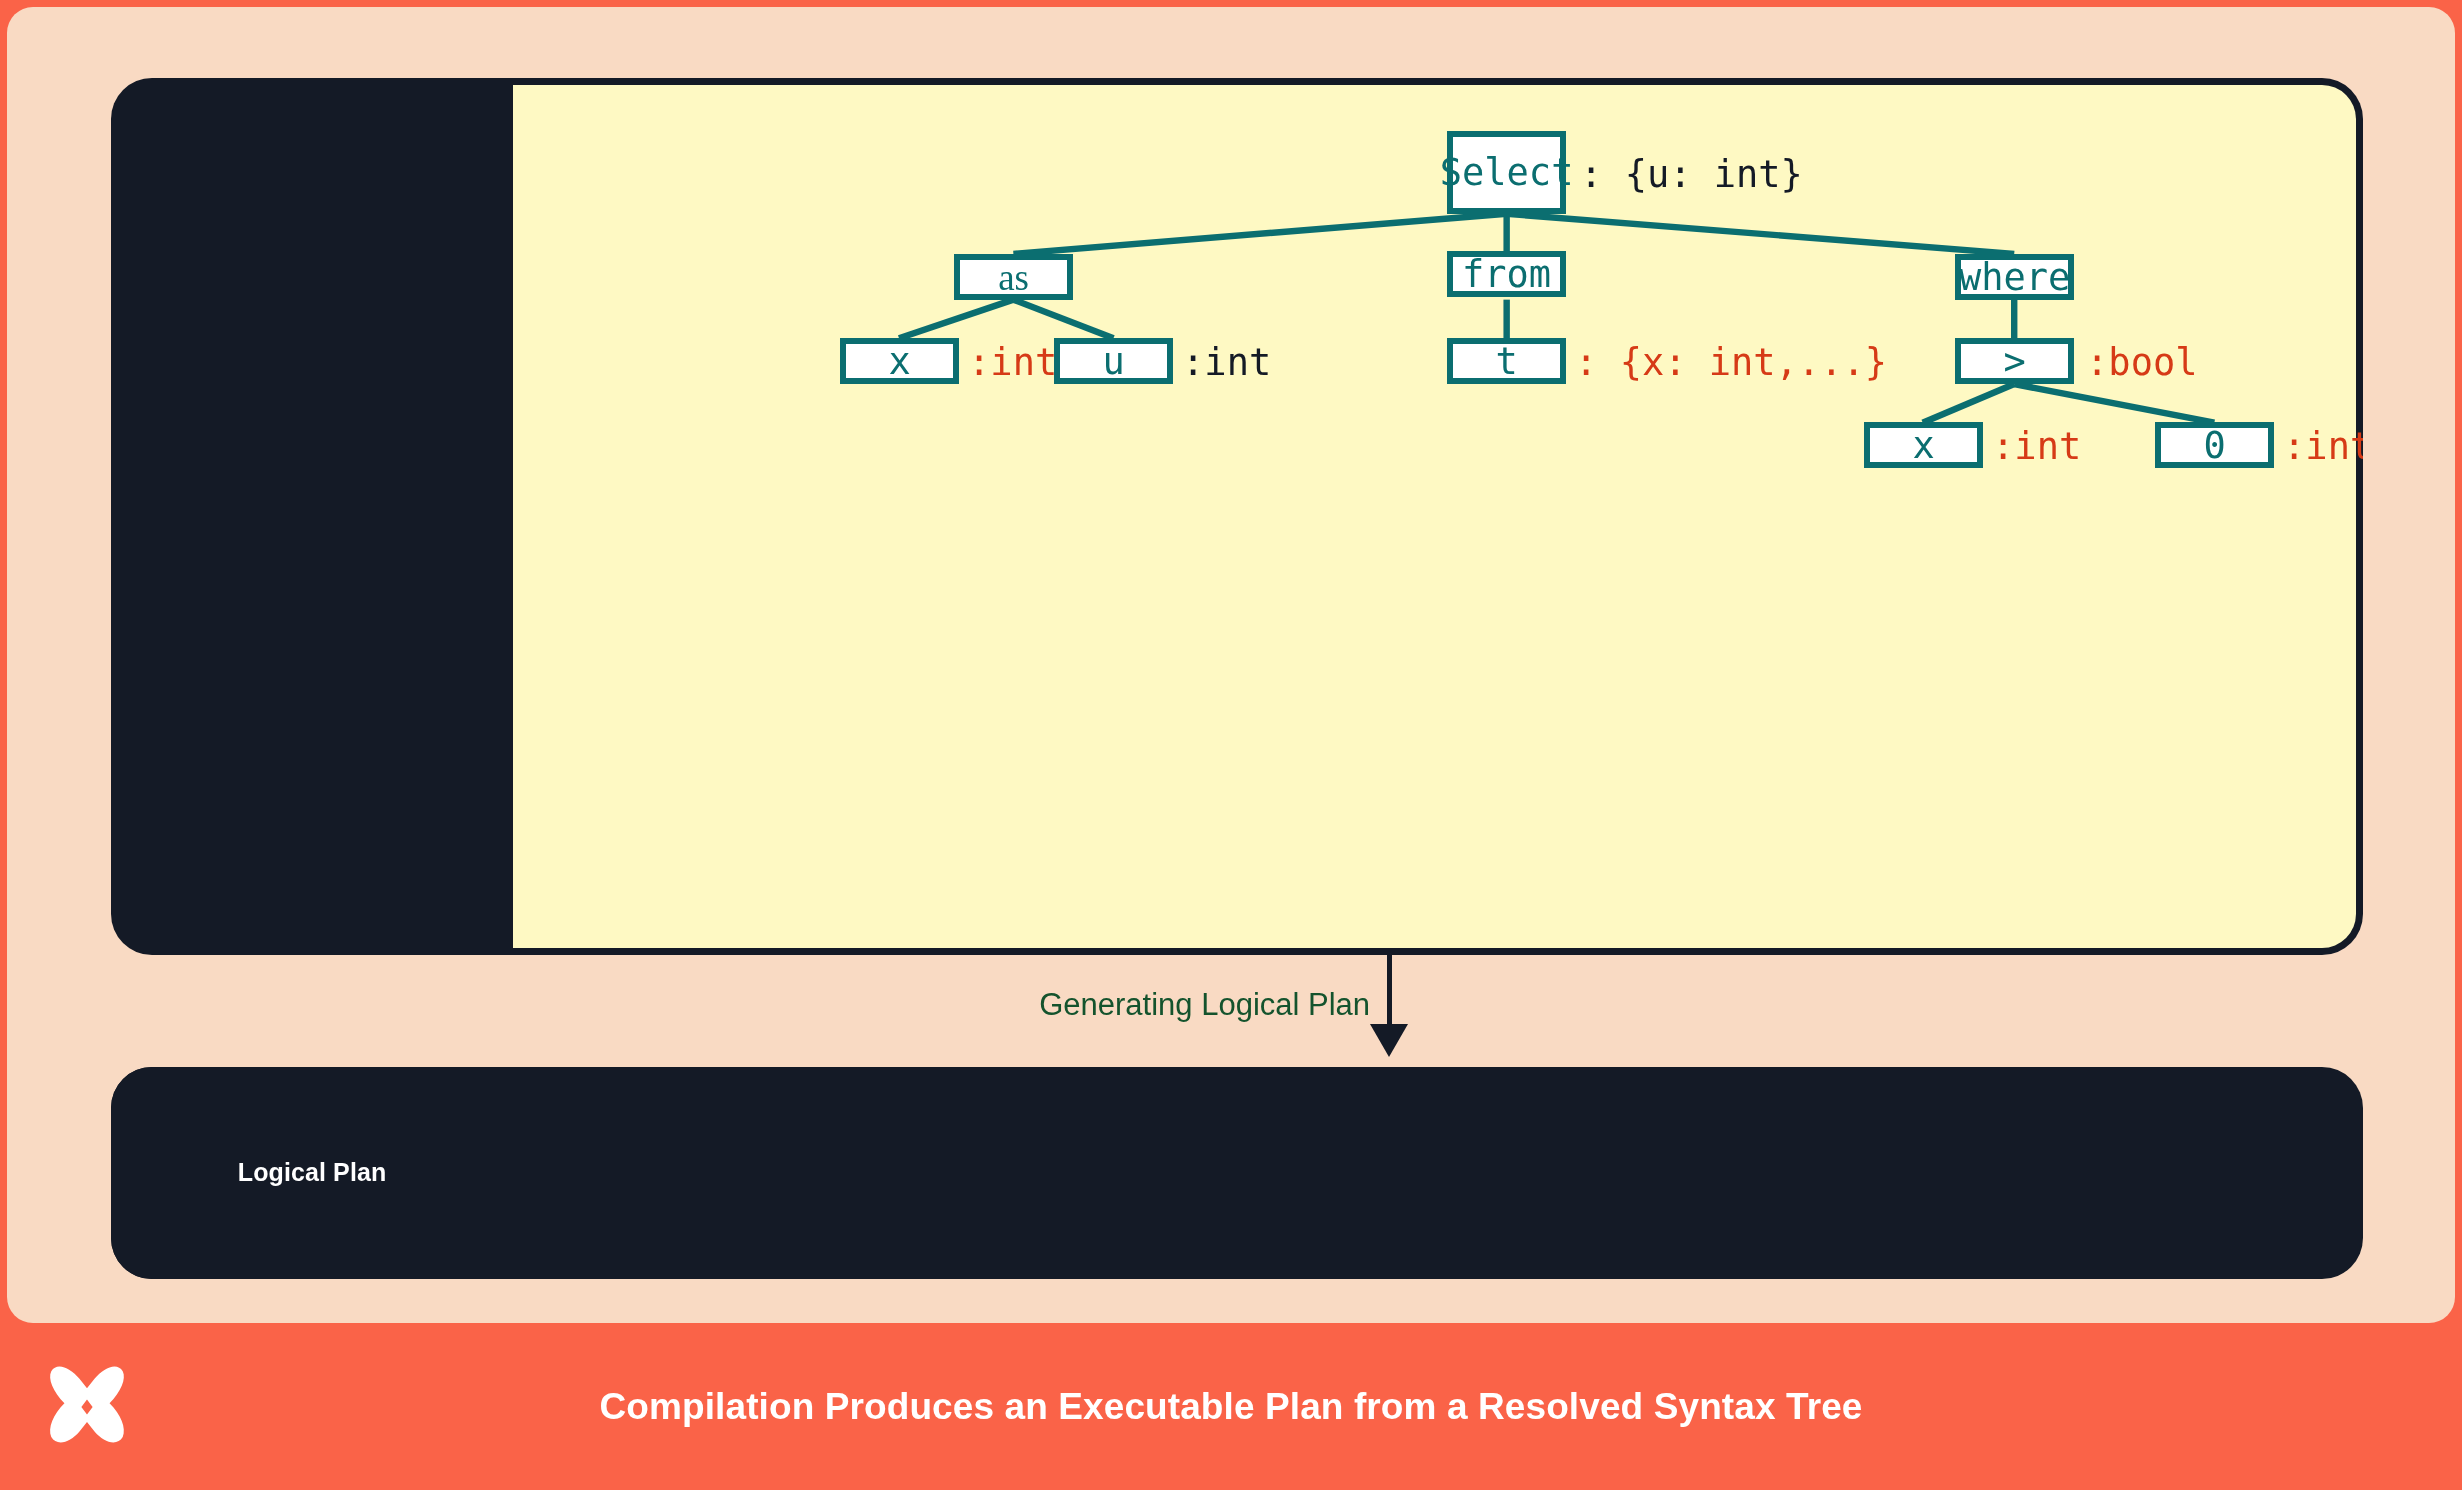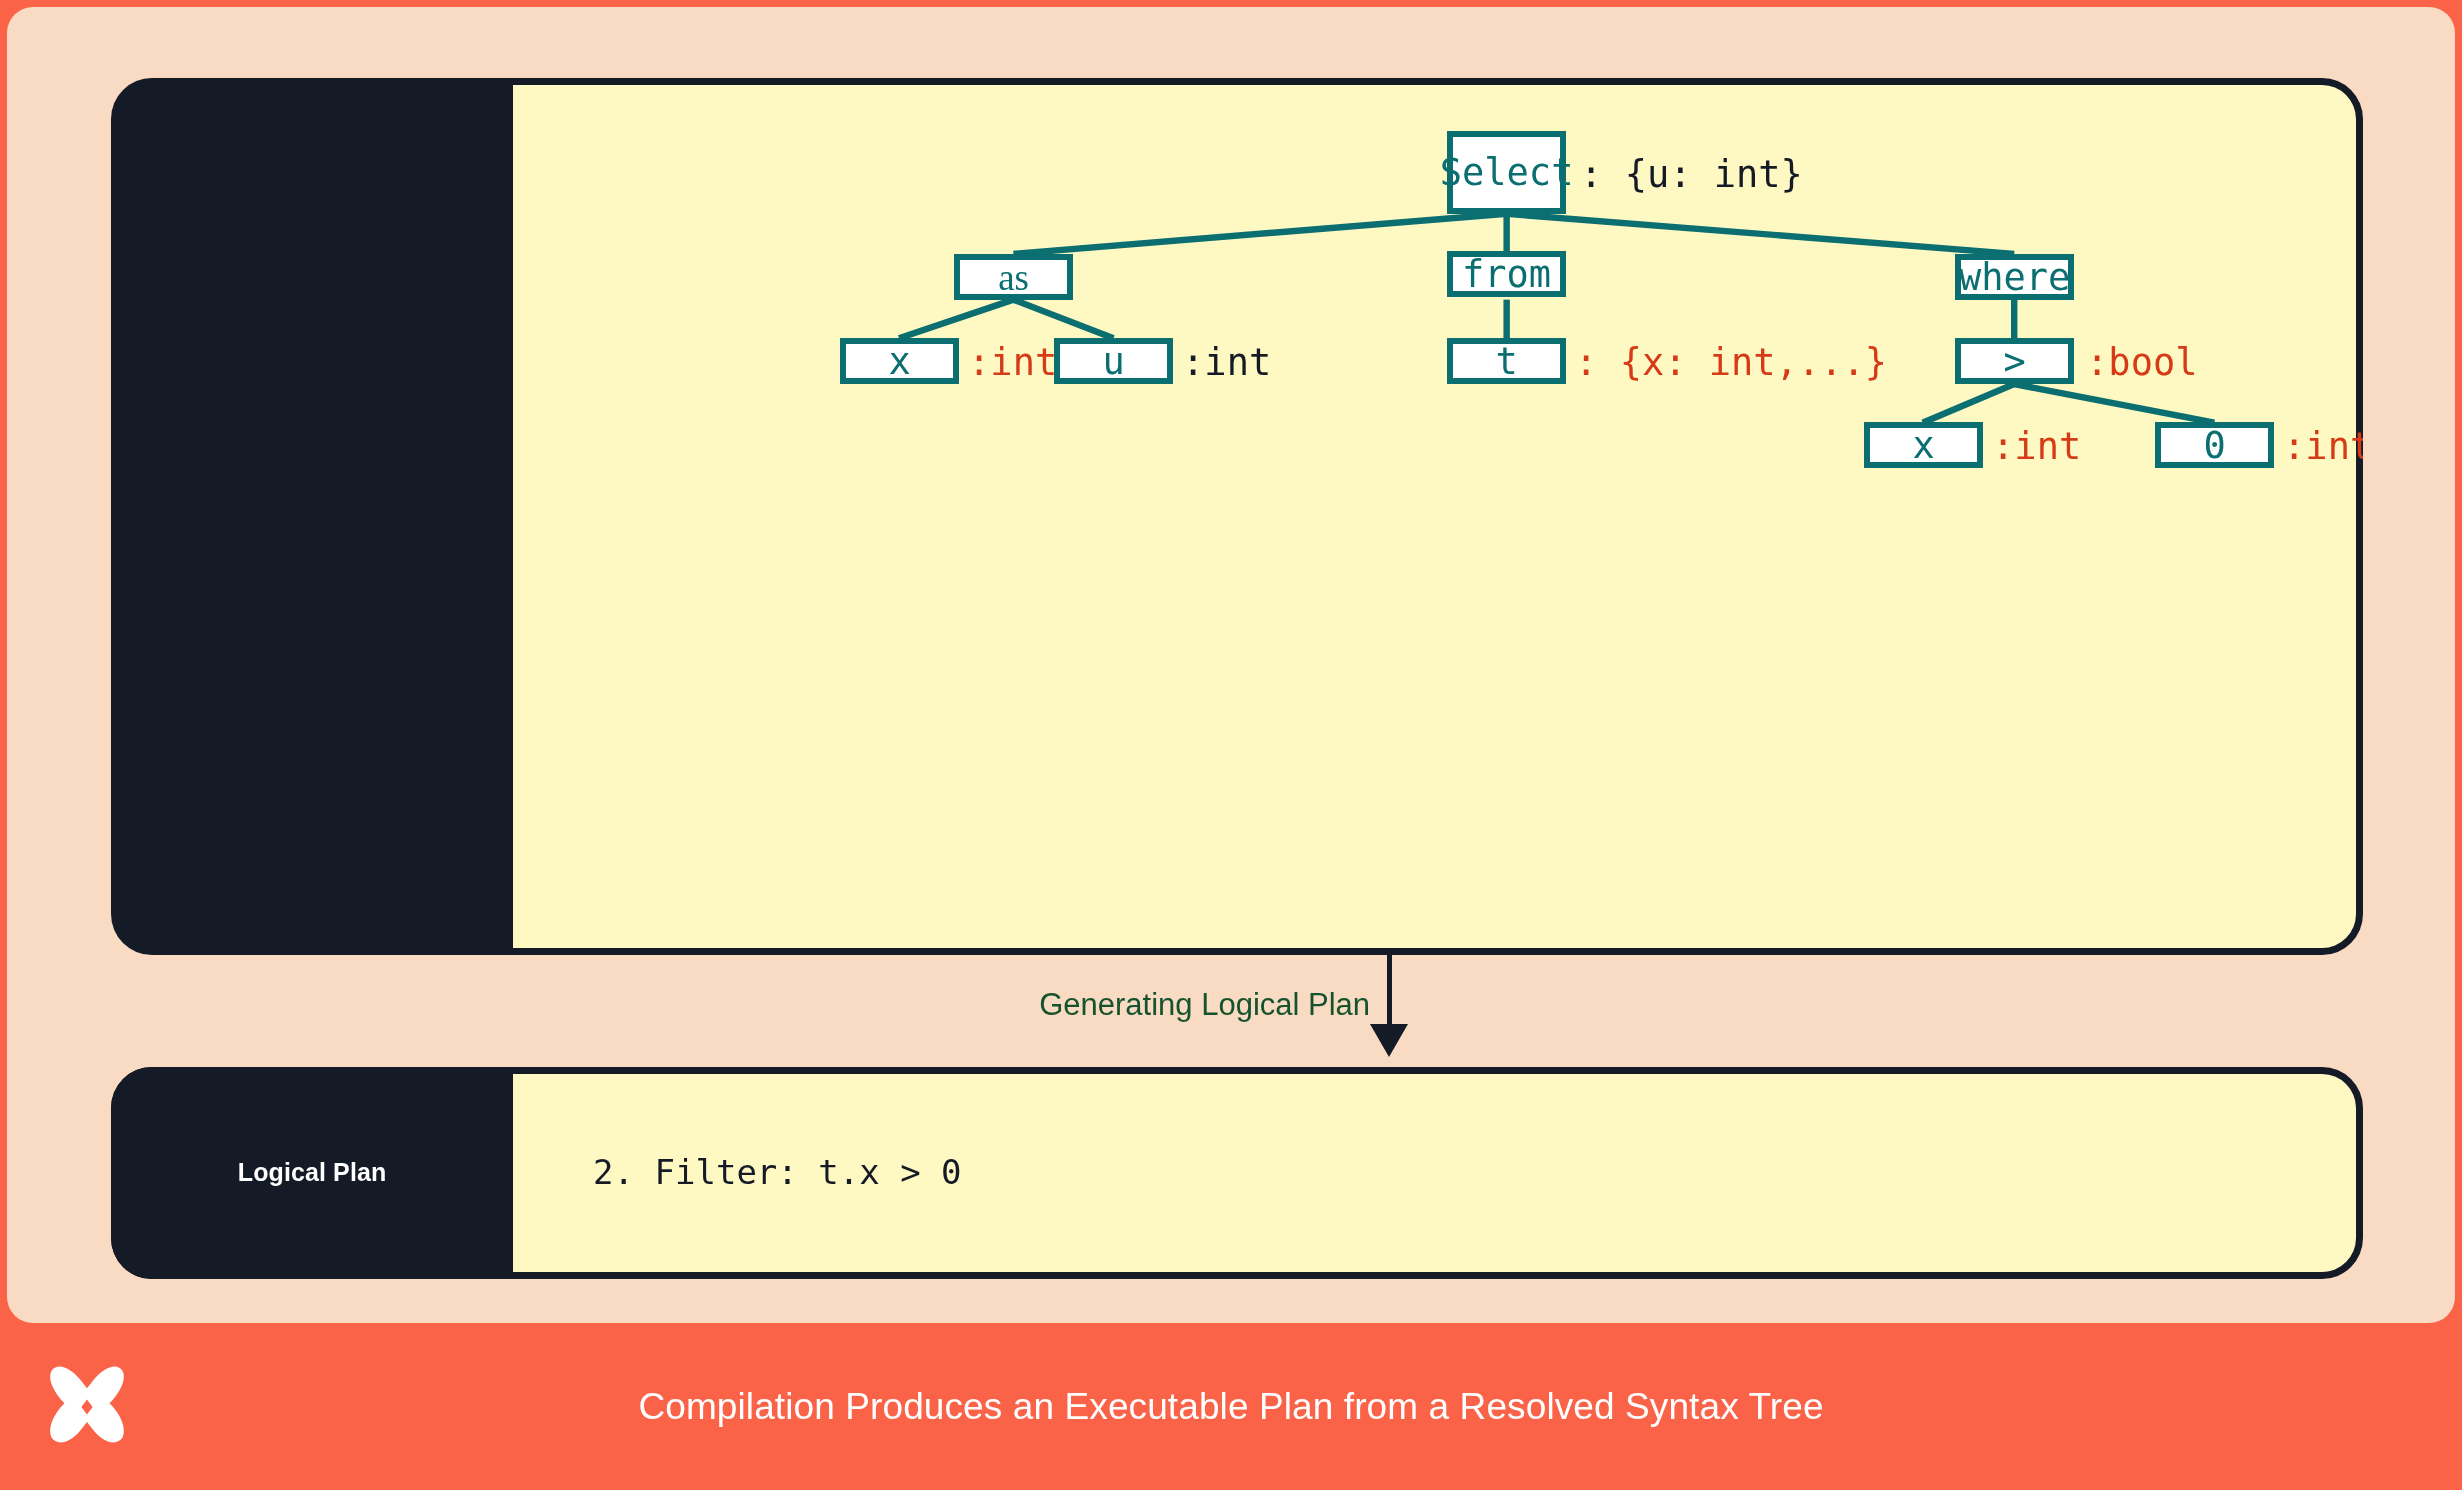--- a/index.html
+++ b/index.html
@@ -177,21 +177,21 @@
     transform: translateY(-50%);
     width: 94px;
     height: 94px;
   }
   #footer-caption {
     position: absolute;
     left: 0; right: 0;
     text-align: center;
     color: #FFFFFF;
     font-size: 37px;
-    font-weight: normal;
+    font-weight: bold;
     letter-spacing: 0.1px;
   }
 </style>
 </head>
 <body>
 
 <div id="root">
 
   <div class="canvas">
 
@@ -273,27 +273,20 @@
 
     <div id="flow-label">Generating Logical Plan</div>
     <div id="flow-arrow">
       <div class="shaft"></div>
       <div class="head"></div>
     </div>
 
     <div id="plan-card" class="card">
       <div class="rail">
         <div class="rail-label">Logical Plan</div>
-      </div>
-      <div class="body">
-        <div class="plan-list">
-          
-          <div>2. Filter: t.x &gt; 0</div>
-          
-        </div>
       </div>
     </div>
 
   </div>
 
   <div id="footer">
     <svg id="footer-logo" viewBox="0 0 100 100">
       <path fill="#FFFFFF" d="M12 12 C8 20 14 34 26 46 C14 58 8 72 12 82 C18 92 32 88 42 76 L50 66 L58 76 C68 88 82 92 88 82 C92 72 86 58 74 46 C86 34 92 20 88 12 C82 2 68 8 58 20 L50 30 L42 20 C32 8 18 2 12 12 Z M50 42 L56 50 L50 58 L44 50 Z"></path>
     </svg>
     <div id="footer-caption">Compilation Produces an Executable Plan from a Resolved Syntax Tree</div>

